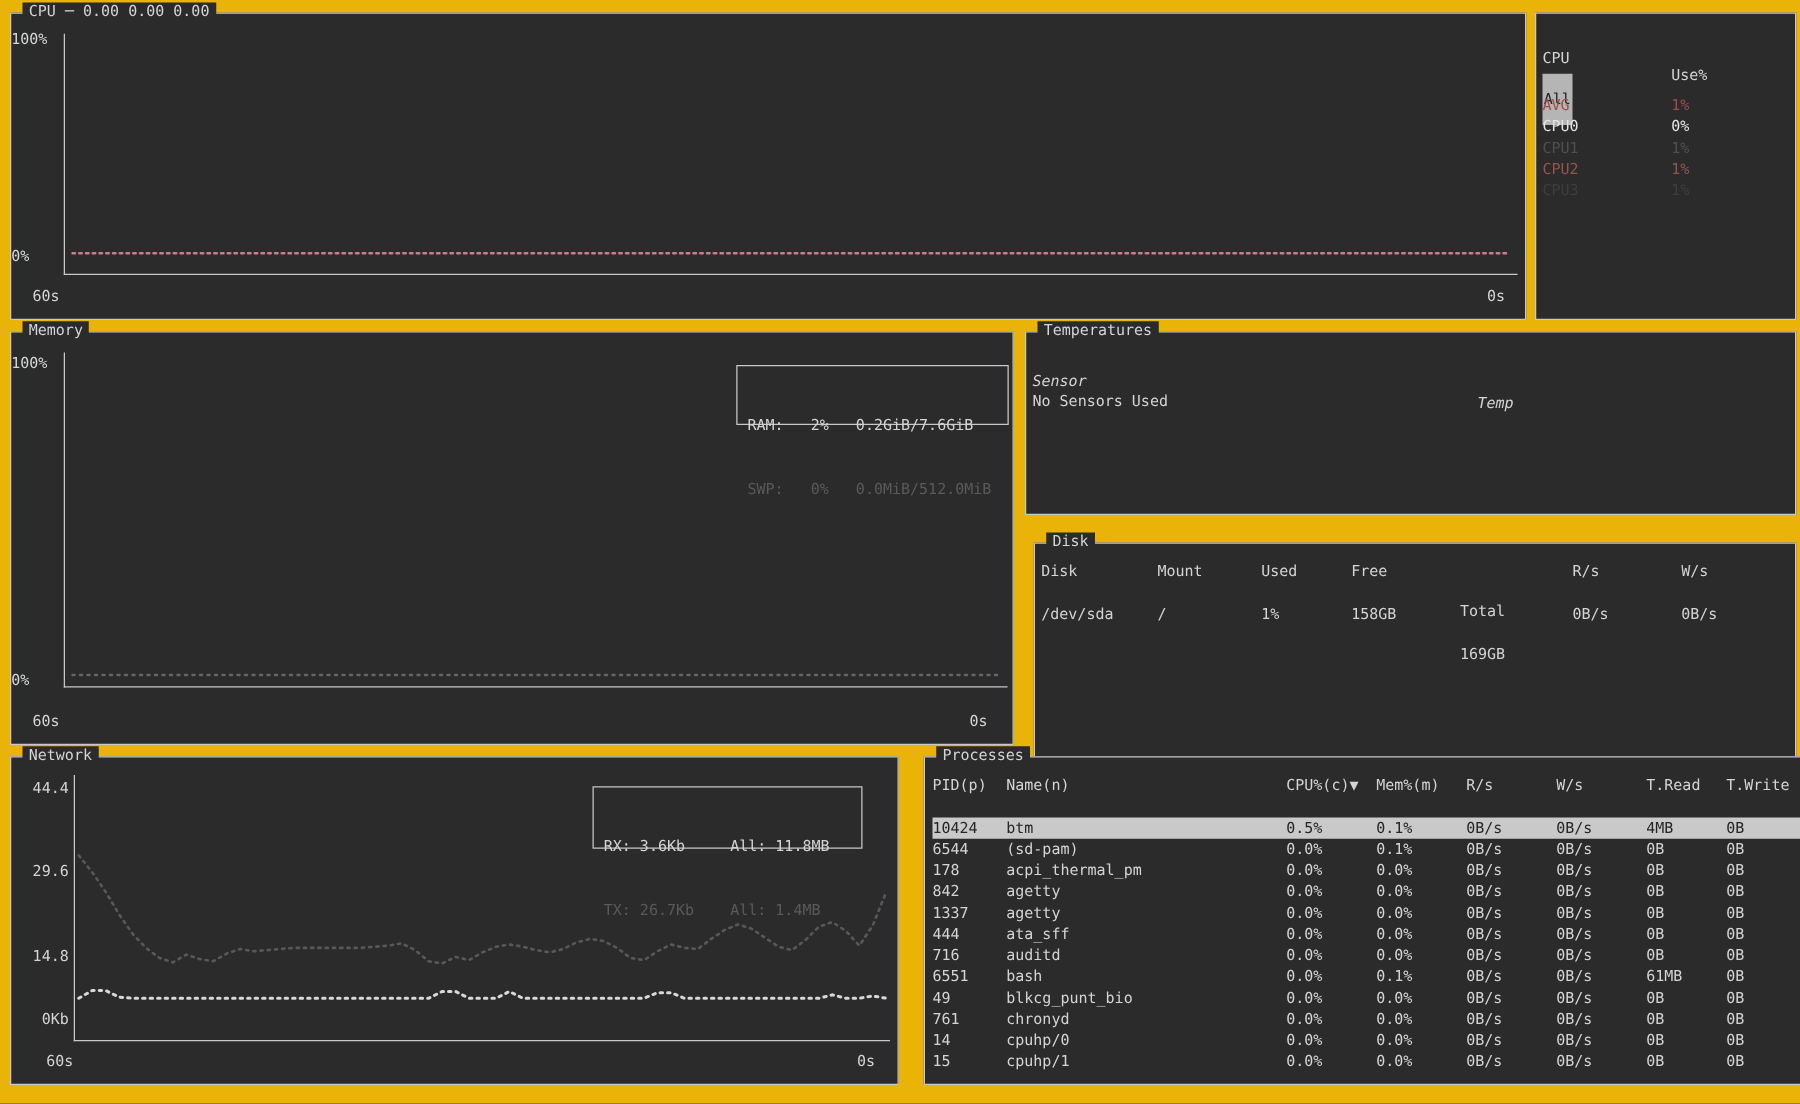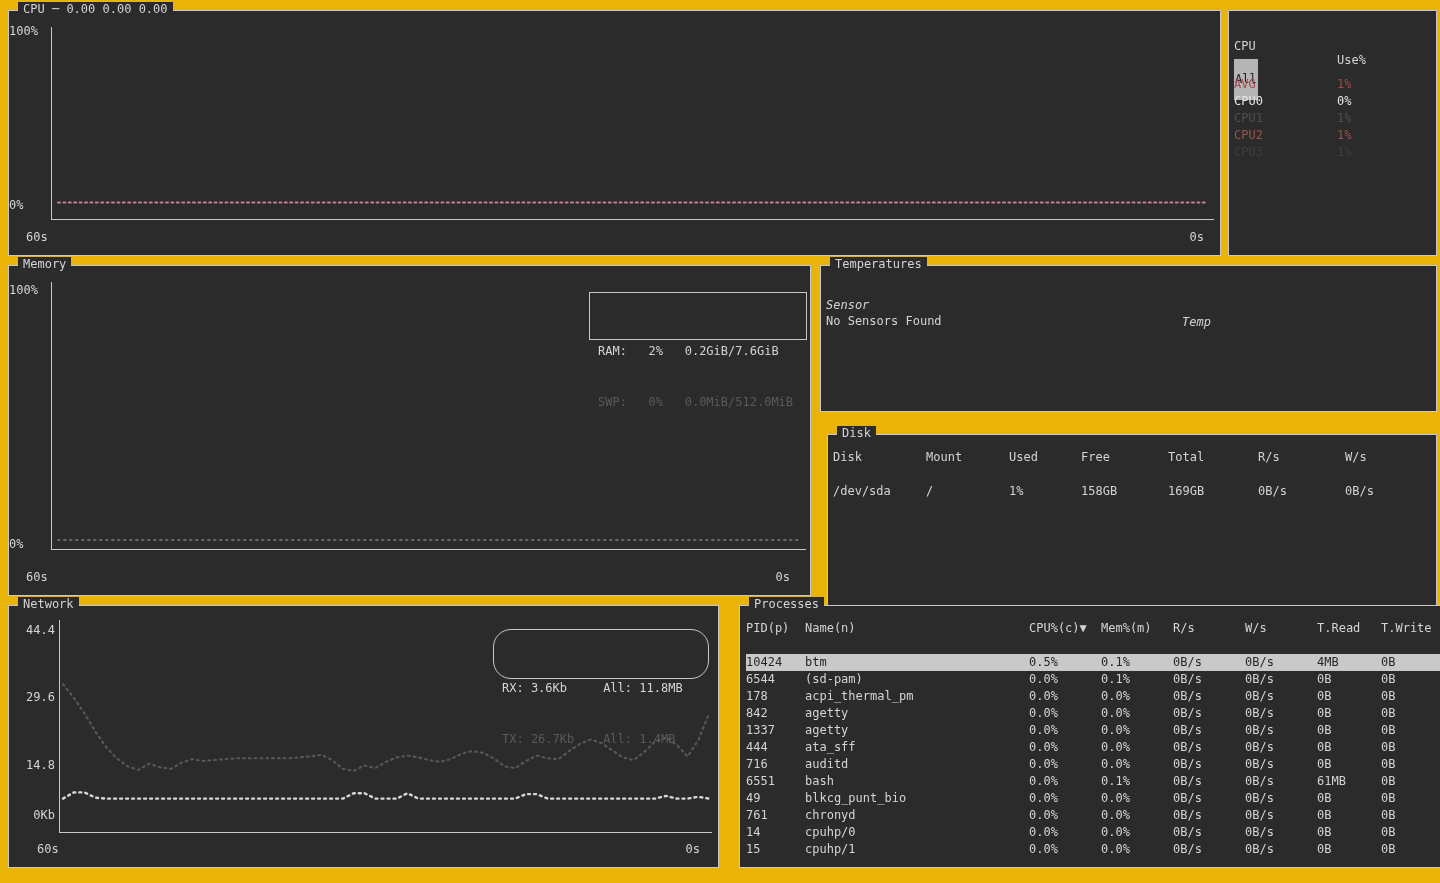--- a/index.html
+++ b/index.html
@@ -9,21 +9,21 @@
   #root{
     position:relative;width:1440px;height:883px;background:#eab308;overflow:hidden;
     font-family:"DejaVu Sans Mono","Liberation Mono",monospace;font-size:12px;color:var(--text);
   }
   .panel{position:absolute;border:1px solid var(--border);background:var(--bg);box-sizing:border-box;}
   .ptitle{position:absolute;top:-9px;left:9px;background:var(--bg);padding:0 5px;color:var(--text);white-space:pre;}
   .plot{position:absolute;border-left:1px solid var(--border);border-bottom:1px solid var(--border);box-sizing:border-box;}
   .plot svg{position:absolute;left:0;top:0;}
   .ylab{position:absolute;text-align:left;color:var(--text);}
   .xlab{position:absolute;color:var(--text);}
-  .legendbox{position:absolute;border:1px solid var(--border);background:var(--bg);padding:16px 8px;line-height:17px;white-space:pre;box-sizing:border-box;}
+  .legendbox{position:absolute;border:1px solid var(--border);background:var(--bg);padding:5px 8px;line-height:17px;white-space:pre;box-sizing:border-box;}
   .legendbox .dimline{color:var(--dim);}
   
   .lhead{position:absolute;left:5px;top:14px;width:200px;white-space:pre;}
   .lhead .luse{left:103px;}
   #cpu-legend-rows{position:absolute;left:5px;top:48px;right:4px;}
   .lrow{position:relative;height:17px;line-height:17px;white-space:pre;color:var(--text);cursor:default;}
   .lrow .lname{position:absolute;left:0;}
   .lrow .luse{position:absolute;left:103px;}
   .lrow.sel .lname{background:#b5b5b5;color:#242424;padding:12px 1px;}
   .lrow.avg{color:#a34a4a;} .lrow.c0{color:#e4e4e4;} .lrow.c1{color:#4f4f4f;}
@@ -32,21 +32,21 @@
   .hrow{position:absolute;white-space:pre;line-height:17px;}
   .tbody{position:absolute;}
   .trow{position:relative;height:17px;line-height:17px;white-space:pre;}
   .trow.selected{background:#c9c9c9;color:#262626;}
   .col{display:inline-block;overflow:hidden;vertical-align:top;}
   
   .pc0{width:59px;} .pc1{width:224px;} .pc2{width:72px;} .pc3{width:72px;}
   .pc4{width:72px;} .pc5{width:72px;} .pc6{width:64px;} .pc7{width:66px;}
   
   .dc0{width:93px;} .dc1{width:83px;} .dc2{width:72px;} .dc3{width:87px;}
-  .dc4{width:90px;} .dc5{width:87px;} .dc6{width:84px;}
+  .dc4{width:90px;margin-top:32px;} .dc5{width:87px;} .dc6{width:84px;}
   .netylab{position:absolute;width:46px;text-align:right;color:var(--text);}
 </style>
 </head>
 <body>
 
 <div id="root">
 
   <section class="panel" style="left:8px;top:10px;width:1213px;height:246px;">
     <div class="ptitle"><span>CPU</span> <span>─</span> <span>0.00 0.00 0.00</span></div>
     <span class="ylab" style="left:0;top:13px;width:38px;">100%</span>
@@ -91,21 +91,21 @@
       <div class="dimline">SWP:   0%   0.0MiB/512.0MiB</div>
     </div>
   </section>
 
   <section class="panel" style="left:820px;top:265px;width:617px;height:147px;">
     <div class="ptitle">Temperatures</div>
     <div class="hrow" style="left:5px;top:14px;right:4px;font-style:italic;">
       <span style="position:absolute;left:0;">Sensor</span>
       <span style="position:absolute;left:356px;">Temp</span>
     </div>
-    <div style="position:absolute;left:5px;top:48px;">No Sensors Found</div>
+    <div style="position:absolute;left:5px;top:48px;">No Sensors Used</div>
   </section>
 
   <section class="panel" style="left:827px;top:434px;width:610px;height:209px;">
     <div class="ptitle">Disk</div>
     <div class="hrow" id="disk-headers" style="left:5px;top:14px;right:2px;"><span class="col dc0">Disk</span><span class="col dc1">Mount</span><span class="col dc2">Used</span><span class="col dc3">Free</span><span class="col dc4">Total</span><span class="col dc5">R/s</span><span class="col dc6">W/s</span></div>
     <div class="tbody" id="disk-rows" style="left:5px;top:48px;right:2px;">
         <div class="trow"><span class="col dc0">/dev/sda</span><span class="col dc1">/</span><span class="col dc2">1%</span><span class="col dc3">158GB</span><span class="col dc4">169GB</span><span class="col dc5">0B/s</span><span class="col dc6">0B/s</span></div>
       </div>
   </section>
 
@@ -118,21 +118,21 @@
         <span class="netylab" style="left: 0px; top: 202px;">0Kb</span>
       </div>
     <div class="plot" id="net-plot" style="left:50px;top:14px;width:653px;height:213px;">
         <svg width="652" height="212">
           <polyline points="3.0,178.6 13.8,172.4 24.5,172.4 35.3,177.7 46.1,178.6 56.8,178.6 67.6,178.6 78.4,178.6 89.1,178.6 99.9,178.6 110.7,178.6 121.4,178.6 132.2,178.6 143.0,178.6 153.7,178.6 164.5,178.6 175.3,178.6 186.0,178.6 196.8,178.6 207.6,178.6 218.3,178.6 229.1,178.6 239.9,178.6 250.6,178.6 261.4,178.6 272.2,178.6 282.9,178.6 293.7,173.2 304.5,173.2 315.2,178.6 326.0,178.6 336.8,178.6 347.5,173.2 358.3,178.6 369.1,178.6 379.8,178.6 390.6,178.6 401.4,178.6 412.1,178.6 422.9,178.6 433.7,178.6 444.4,178.6 455.2,178.6 466.0,174.1 476.7,174.1 487.5,178.6 498.3,178.6 509.0,178.6 519.8,178.6 530.6,178.6 541.3,178.6 552.1,178.6 562.9,178.6 573.6,178.6 584.4,178.6 595.2,178.6 605.9,175.9 616.7,178.6 627.5,178.6 638.2,176.8 649.0,178.6" fill="none" stroke="#d8d8d8" stroke-width="2.4" stroke-dasharray="2 4" stroke-linecap="round"></polyline>
           <polyline points="3.0,64.3 13.8,77.8 24.5,93.5 35.3,111.4 46.1,127.1 56.8,138.3 67.6,146.4 78.4,149.9 89.1,143.7 99.9,147.3 110.7,149.0 121.4,142.8 132.2,139.2 143.0,141.0 153.7,140.1 164.5,139.2 175.3,138.3 186.0,138.3 196.8,138.3 207.6,138.3 218.3,138.3 229.1,138.3 239.9,137.4 250.6,136.5 261.4,134.7 272.2,140.1 282.9,149.0 293.7,150.8 304.5,145.5 315.2,148.1 326.0,141.9 336.8,137.4 347.5,135.6 358.3,137.4 369.1,140.1 379.8,141.9 390.6,139.2 401.4,133.8 412.1,131.1 422.9,132.9 433.7,138.3 444.4,146.4 455.2,148.1 466.0,141.0 476.7,135.6 487.5,138.3 498.3,139.2 509.0,131.1 519.8,123.9 530.6,119.5 541.3,123.0 552.1,130.2 562.9,137.4 573.6,140.1 584.4,132.0 595.2,121.3 605.9,117.7 616.7,124.8 627.5,136.5 638.2,120.4 649.0,93.5" fill="none" stroke="#585858" stroke-width="2.1" stroke-dasharray="1.8 4" stroke-linecap="round"></polyline>
         </svg>
       </div>
     <span class="xlab" style="left:28px;top:236px;">60s</span>
     <span class="xlab" style="right:18px;top:236px;">0s</span>
-    <div class="legendbox" style="left:484px;top:23px;width:216px;height:50px;border-radius:18px;">
+    <div class="legendbox" style="left:465px;top:23px;width:216px;height:50px;">
       <div>RX: 3.6Kb     All: 11.8MB</div>
       <div class="dimline">TX: 26.7Kb    All: 1.4MB</div>
     </div>
   </section>
 
   <section class="panel" style="left:727px;top:605px;width:710px;height:263px;margin-left:12px;">
     <div class="ptitle">Processes</div>
     <div class="hrow" id="proc-headers" style="left:6px;top:14px;right:2px;"><span class="col pc0">PID(p)</span><span class="col pc1">Name(n)</span><span class="col pc2">CPU%(c)▼</span><span class="col pc3">Mem%(m)</span><span class="col pc4">R/s</span><span class="col pc5">W/s</span><span class="col pc6">T.Read</span><span class="col pc7">T.Write</span></div>
     <div class="tbody" id="proc-rows" style="left:1px;top:48px;right:2px;padding-left:5px;">
         <div class="trow selected"><span class="col pc0">10424</span><span class="col pc1">btm</span><span class="col pc2">0.5%</span><span class="col pc3">0.1%</span><span class="col pc4">0B/s</span><span class="col pc5">0B/s</span><span class="col pc6">4MB</span><span class="col pc7">0B</span></div>

